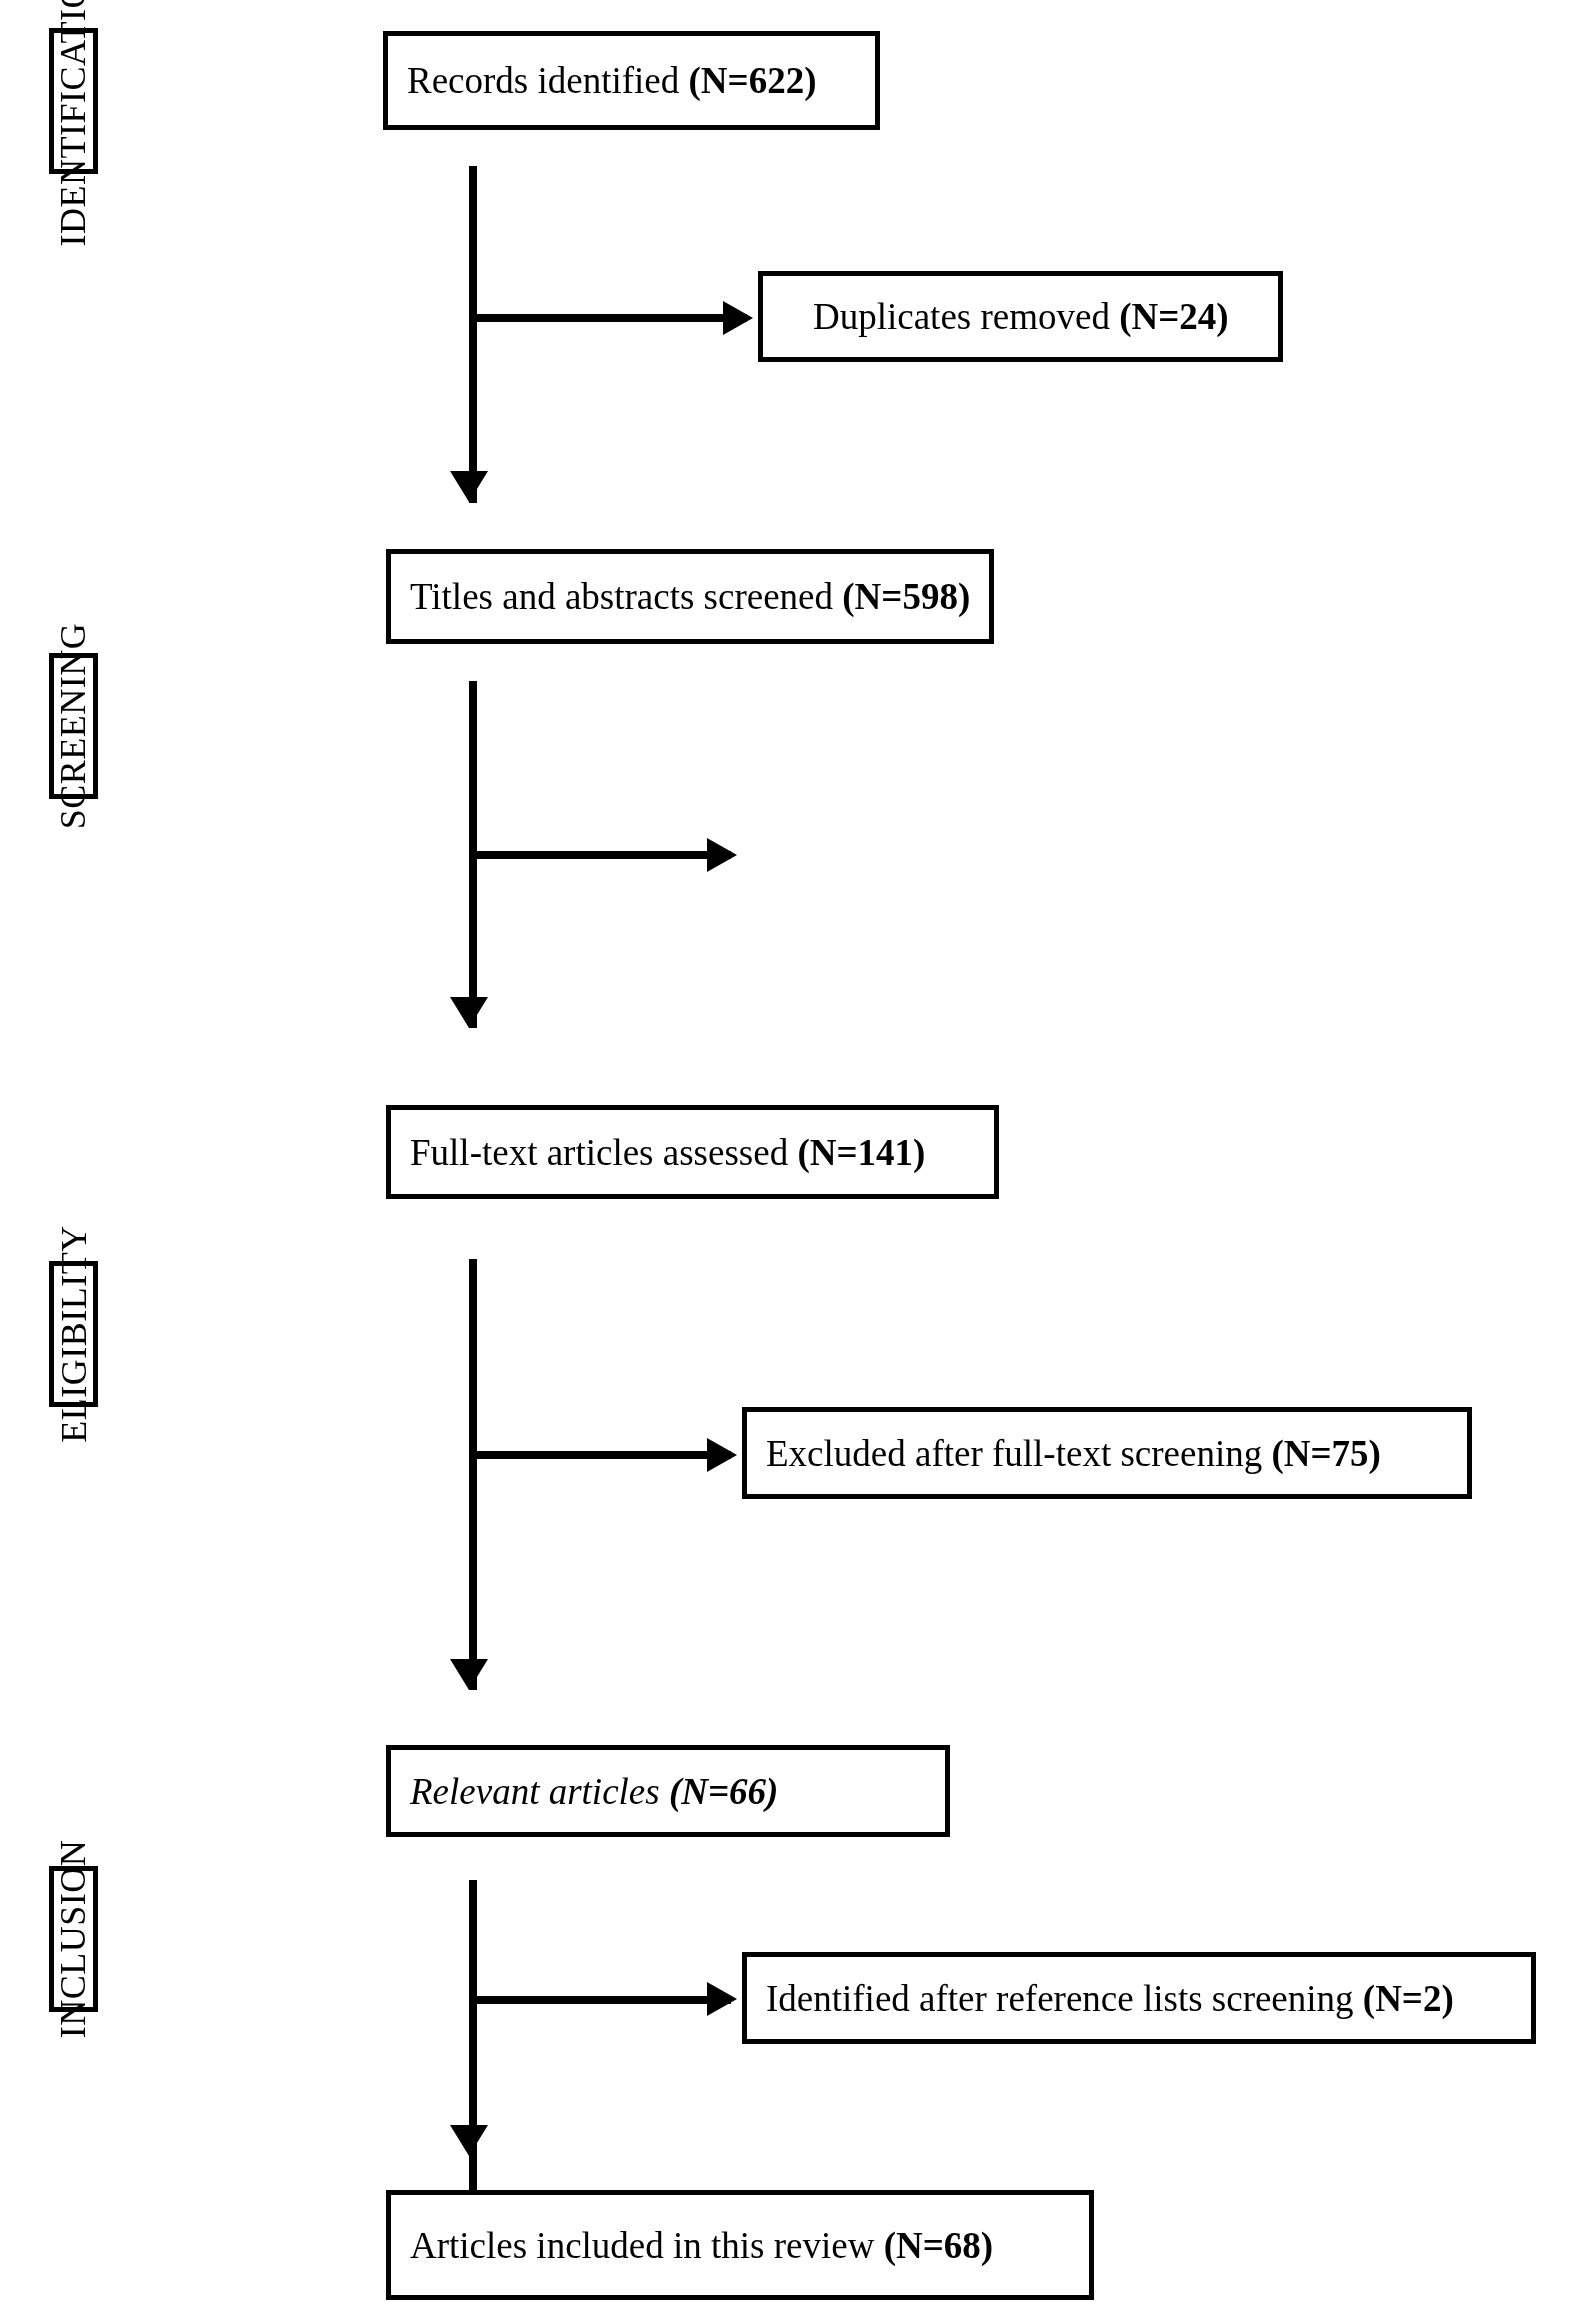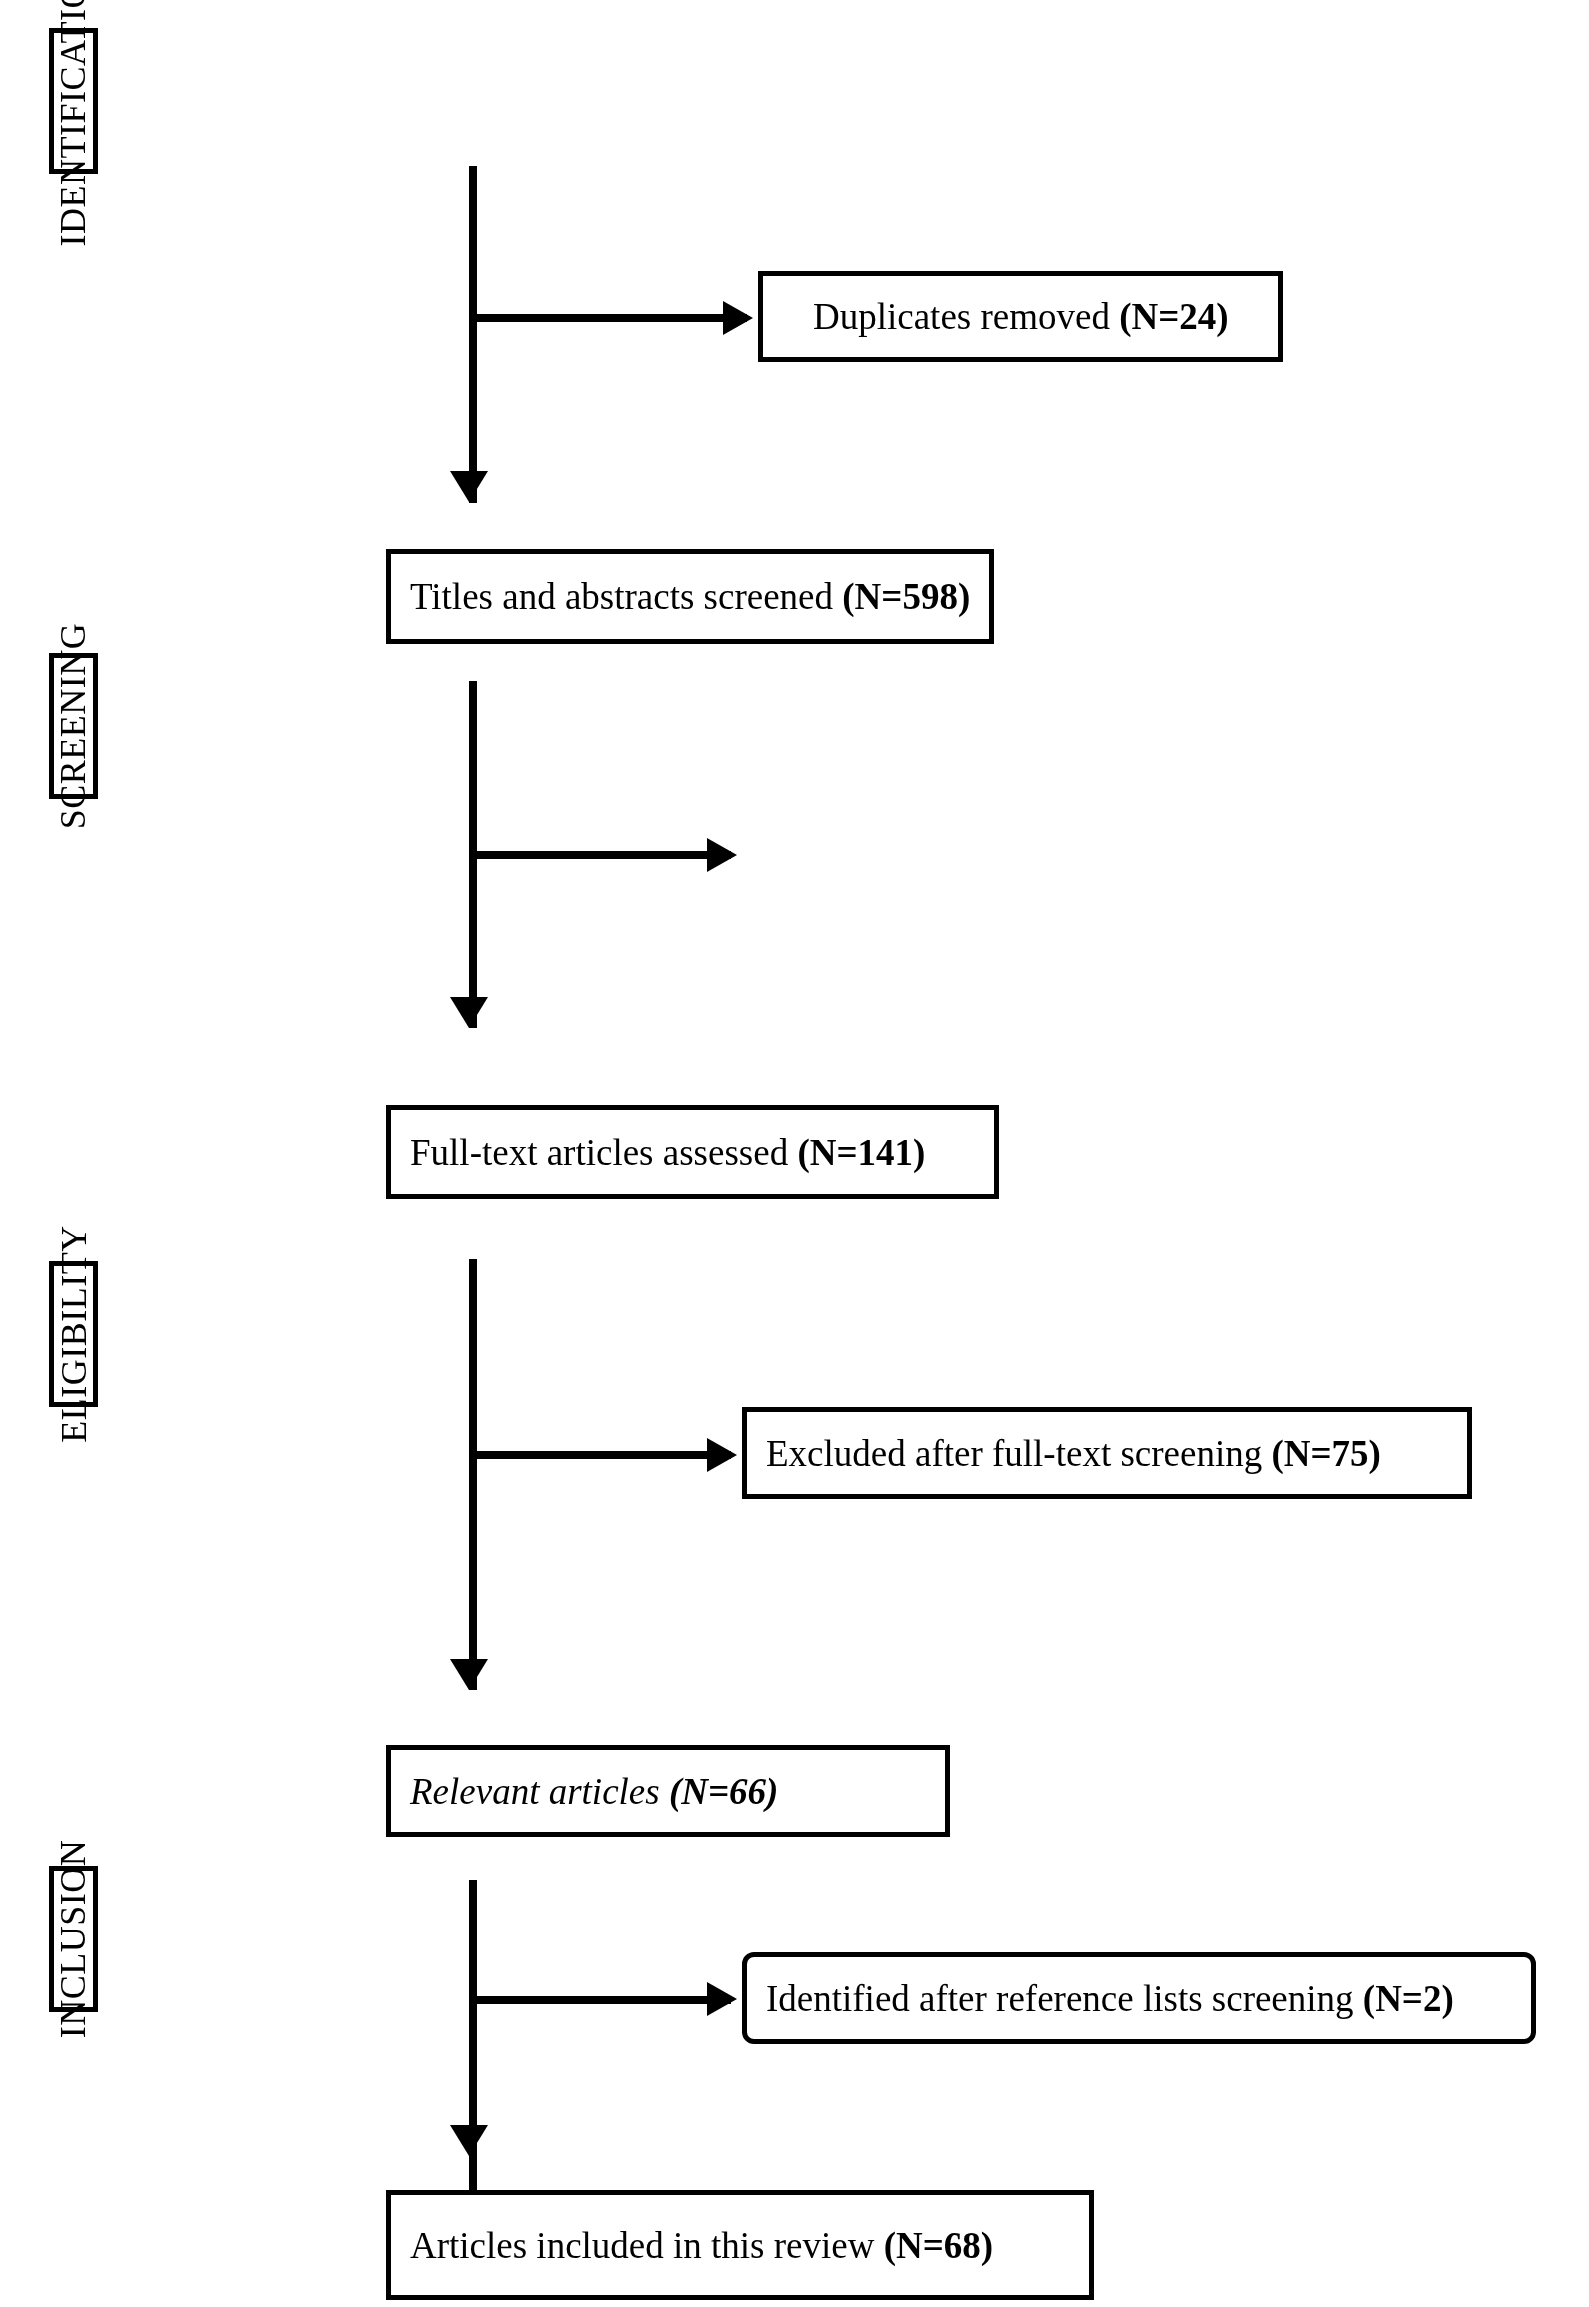--- a/index.html
+++ b/index.html
@@ -101,20 +101,23 @@
   </div>
 
   <div class="stage-box" style="left:49px; top:1261px; width:49px; height:146px;">
     <span class="stage-label">ELIGIBILITY</span>
   </div>
 
   <div class="stage-box" style="left:49px; top:1866px; width:49px; height:146px;">
     <span class="stage-label">INCLUSION</span>
   </div>
 
+  <div class="node-box" style="left:383px; top:31px; width:497px; height:99px;">
+    <span class="node-text"><span>Records identified </span><span class="nval">(N=622)</span></span>
+  </div>
 
   <div class="vline" style="left:469px; top:166px; height:337px;"></div>
   <div class="arrow-down" style="left:450px; top:471px;"></div>
 
   <div class="hline" style="left:469px; top:314px; width:278px;"></div>
   <div class="arrow-right" style="left:723px; top:301px;"></div>
 
   <div class="node-box" style="left:758px; top:271px; width:525px; height:91px;padding-left:31px;">
     <span class="node-text"><span>Duplicates removed </span><span class="nval">(N=24)</span></span>
   </div>
@@ -147,21 +150,21 @@
   <div class="node-box" style="left:386px; top:1745px; width:564px; height:92px;font-style:italic;">
     <span class="node-text"><span>Relevant articles </span><span class="nval">(N=66)</span></span>
   </div>
 
   <div class="vline" style="left:469px; top:1880px; height:327px;"></div>
   <div class="arrow-down" style="left:450px; top:2125px;"></div>
 
   <div class="hline" style="left:469px; top:1996px; width:262px;"></div>
   <div class="arrow-right" style="left:707px; top:1982px;"></div>
 
-  <div class="node-box" style="left:742px; top:1952px; width:794px; height:92px;border-radius:12px;">
+  <div class="node-box" style="left:742px; top:1952px; width:794px; height:92px;">
     <span class="node-text"><span>Identified after reference lists screening </span><span class="nval">(N=2)</span></span>
   </div>
 
   <div class="node-box" style="left:386px; top:2190px; width:708px; height:110px;">
     <span class="node-text"><span>Articles included in this review </span><span class="nval">(N=68)</span></span>
   </div>
 
 </div>
 
 

